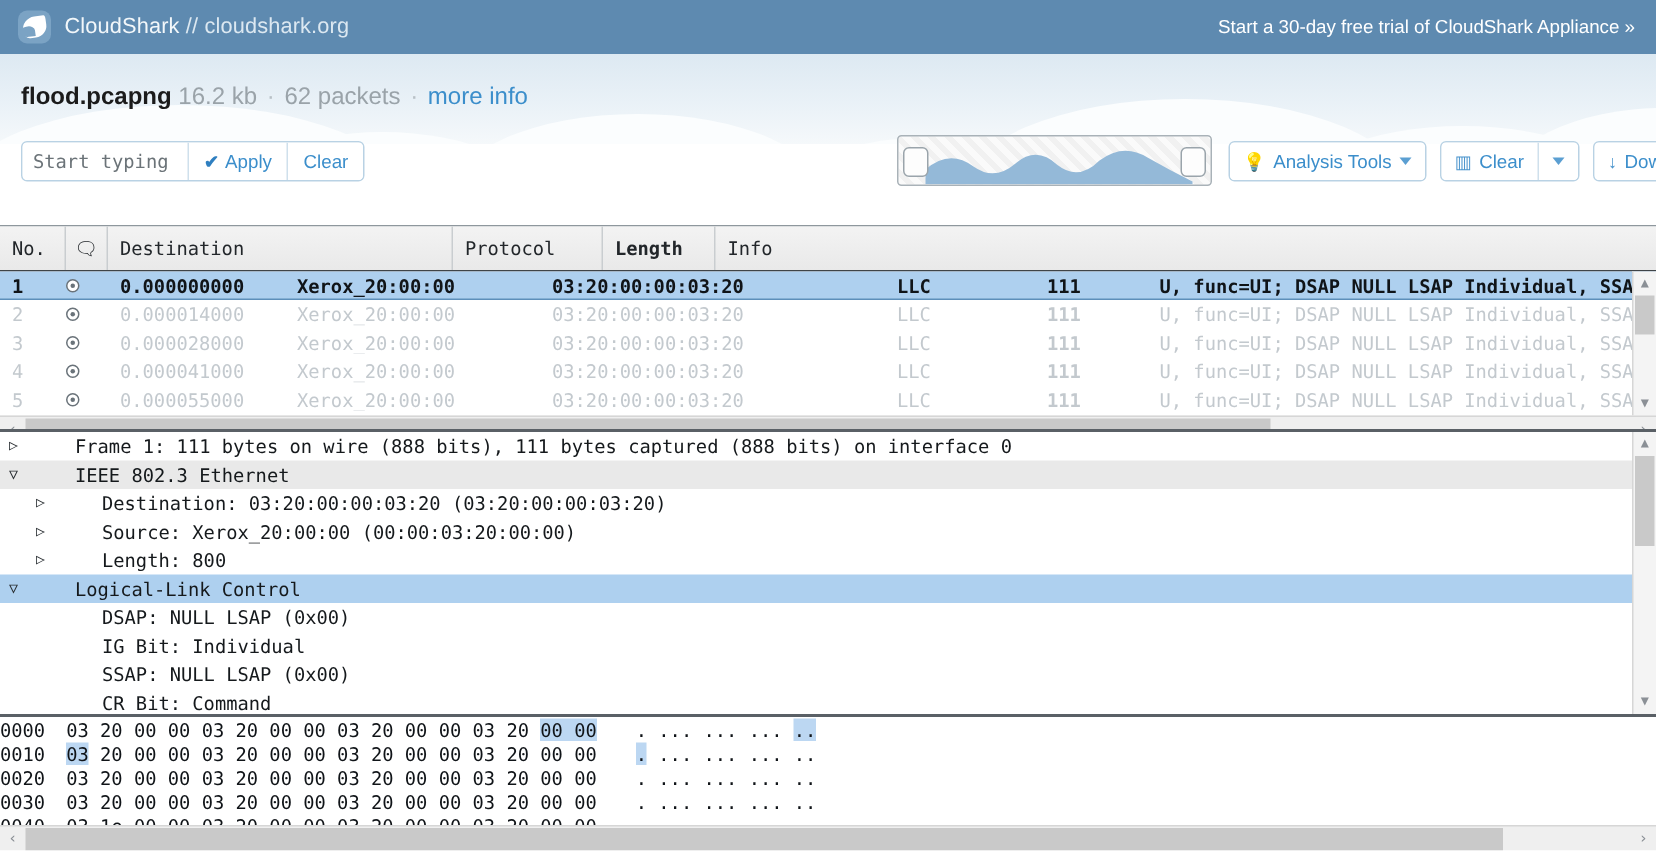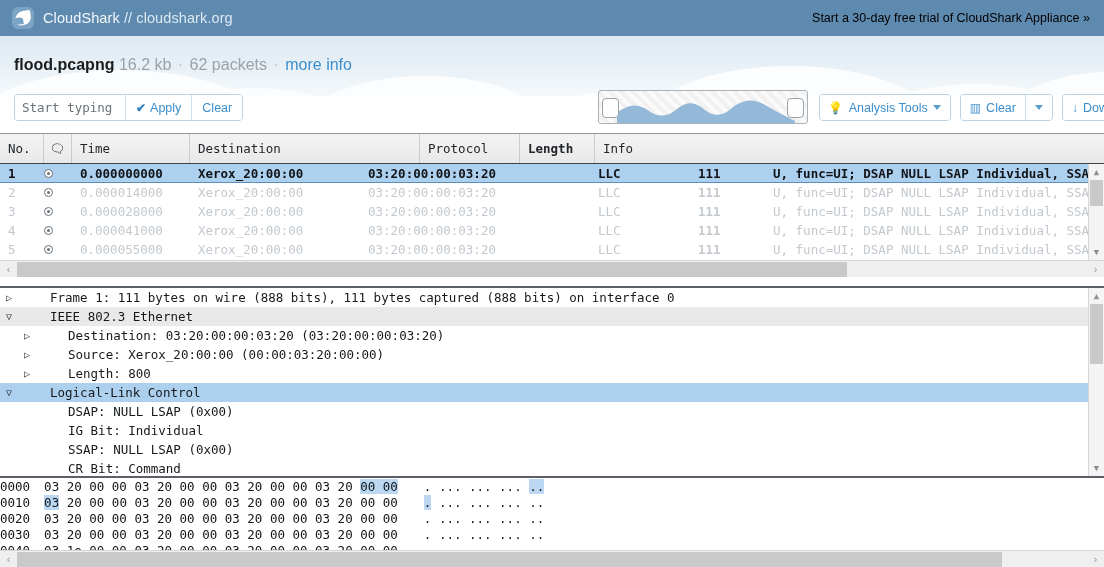--- a/index.html
+++ b/index.html
@@ -31,21 +31,21 @@
     transform: rotate(-8deg);
   }
   .logo .fin::after {
     content: ""; position: absolute; left: -2px; top: 6px;
     width: 10px; height: 7px; background: #7ba3c4;
     border-radius: 50% 50% 0 60%;
   }
   .brand-text { font-size: 14.5px; color: #eef4f8; letter-spacing: .1px; }
   .brand-text .b1 { color: #f2f7fa; }
   .brand-text .b2 { color: #dce8f1; }
-  .trial { font-size: 12.5px; color: #000000; cursor: pointer; }
+  .trial { font-size: 12.5px; color: #ffffff; cursor: pointer; }
 
   
   .hero {
     position: absolute; left: 0; top: 36px; width: 1104px; height: 100px;
     background: linear-gradient(180deg,#dde9f2 0%, #e9f1f7 32%, #f6f9fb 62%, #ffffff 100%);
     overflow: hidden;
   }
   .cloud { position: absolute; background: #fbfdfe; border-radius: 50%; }
   .c1 { width: 300px; height: 120px; left: -30px; top: 34px; }
   .c2 { width: 210px; height: 96px; left: 150px; top: 52px; }
@@ -119,21 +119,21 @@
     padding: 0 9px; font-size: 12.5px; color: #3b8ecb;
     display: flex; align-items: center; gap: 5px;
     font-family: "Liberation Sans", sans-serif; white-space: nowrap;
   }
   .tbtn + .tbtn { border-left: 1px solid #cfe0ec; }
   .caret { width: 0; height: 0; border-left: 4px solid transparent; border-right: 4px solid transparent; border-top: 5px solid #5b9fd2; }
   .ico { display: inline-block; color: #4b95cd; font-size: 12px; line-height: 1; }
 
   
   .plist {
-    position: absolute; left: 0; top: 133px; width: 1104px; height: 144px;
+    position: absolute; left: 0; top: 150px; width: 1104px; height: 144px;
     background: #ffffff;
     border-top: 1px solid #8e979d;
     font-family: "DejaVu Sans Mono", monospace;
   }
   .phead {
     display: flex; height: 30px; align-items: stretch;
     background: linear-gradient(180deg,#f3f3f3,#e9e9e9);
     border-bottom: 1px solid #3f4448;
     font-size: 12.5px; color: #22262a;
   }
@@ -284,21 +284,20 @@
     </button>
   </div>
 </div>
 
 <div class="plist">
   <div class="phead">
     <div class="cell c-no">No.</div>
     <div class="cell c-cmt">
         <span class="bubble">🗨</span>
       </div>
-    <div class="cell c-time">Time</div>
     <div class="cell c-dst">Destination</div>
     <div class="cell c-proto">Protocol</div>
     <div class="cell c-len">Length</div>
     <div class="cell c-info" style="border-right:none;">Info</div>
   </div>
   <div id="packet-rows">
       <div class="rowline row-sel">
         <div class="cell c-no">1</div>
         <div class="cell c-cmt"><span class="dot-ico"></span></div>
         <div class="cell c-time">0.000000000</div>

